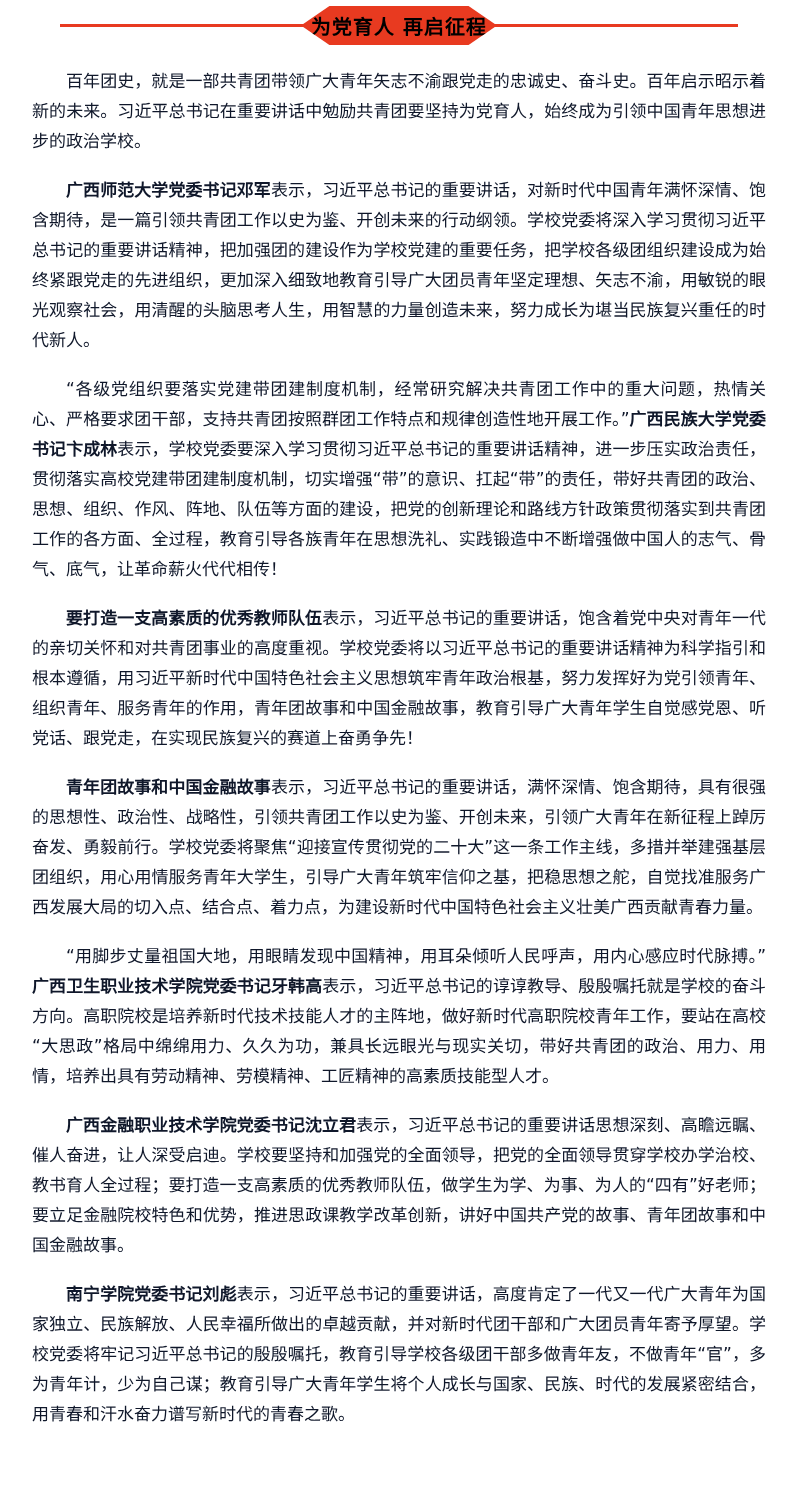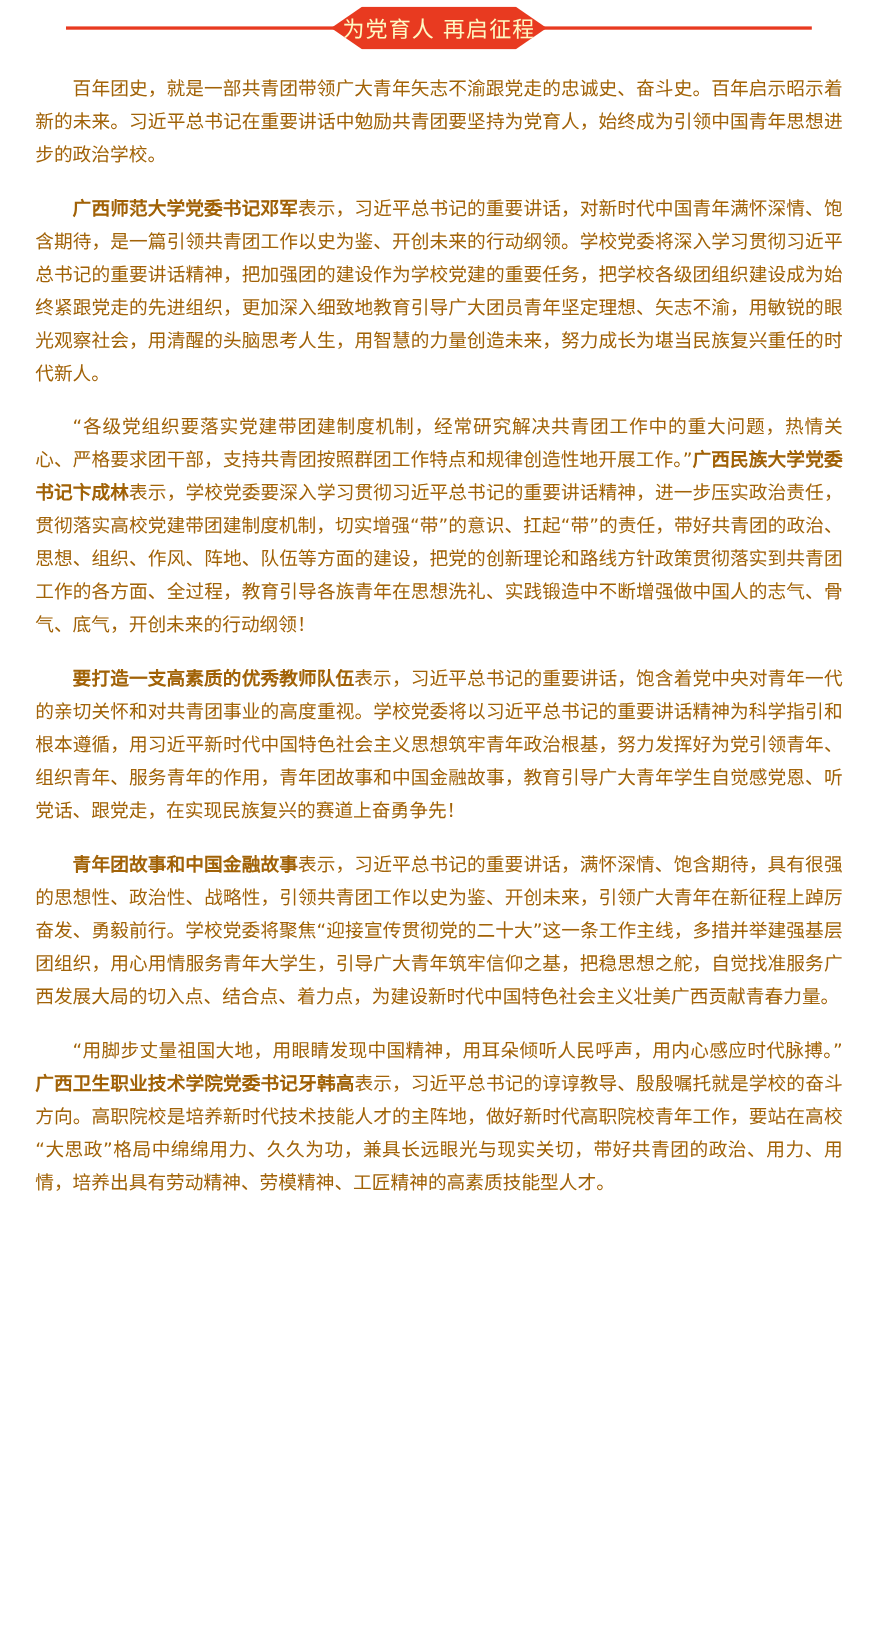--- a/index.html
+++ b/index.html
@@ -34,57 +34,59 @@
     transform: translateX(-50%);
     width: 196px;
     height: 39px;
     background: #e83a20;
     clip-path: polygon(0 50%, 14.5% 0, 85.5% 0, 100% 50%, 85.5% 100%, 14.5% 100%);
     display: flex;
     align-items: center;
     justify-content: center;
   }
   .header-badge span {
-    color: #fef9c3;
+    color: #000000;
     font-size: 20px;
-    font-weight: 400;
+    font-weight: 700;
     letter-spacing: 1px;
     white-space: nowrap;
   }
   
   .article-body {
     padding: 14px 32px 0 32px;
     color: #333333;
   }
   .article-body p {
     font-size: 17px;
     line-height: 30px;
     text-align: justify;
     text-indent: 2em;
     margin: 0 0 19px 0;
-    color: #a16207;
+    color: #0f172a;
   }
   .article-body p span.seg-bold {
     font-weight: 700;
   }
 </style>
 </head>
 <body>
 
 <div class="page">
 
   <header class="section-header">
     <div class="header-rule"></div>
     <div class="header-badge">
       <span>为党育人 再启征程</span>
     </div>
   </header>
 
   <main class="article-body">
       <p><span>百年团史，就是一部共青团带领广大青年矢志不渝跟党走的忠诚史、奋斗史。百年启示昭示着新的未来。习近平总书记在重要讲话中勉励共青团要坚持为党育人，始终成为引领中国青年思想进步的政治学校。</span></p>
       <p><span class="seg-bold">广西师范大学党委书记邓军</span><span>表示，习近平总书记的重要讲话，对新时代中国青年满怀深情、饱含期待，是一篇引领共青团工作以史为鉴、开创未来的行动纲领。学校党委将深入学习贯彻习近平总书记的重要讲话精神，把加强团的建设作为学校党建的重要任务，把学校各级团组织建设成为始终紧跟党走的先进组织，更加深入细致地教育引导广大团员青年坚定理想、矢志不渝，用敏锐的眼光观察社会，用清醒的头脑思考人生，用智慧的力量创造未来，努力成长为堪当民族复兴重任的时代新人。</span></p>
-      <p><span>“各级党组织要落实党建带团建制度机制，经常研究解决共青团工作中的重大问题，热情关心、严格要求团干部，支持共青团按照群团工作特点和规律创造性地开展工作。”</span><span class="seg-bold">广西民族大学党委书记卞成林</span><span>表示，学校党委要深入学习贯彻习近平总书记的重要讲话精神，进一步压实政治责任，贯彻落实高校党建带团建制度机制，切实增强“带”的意识、扛起“带”的责任，带好共青团的政治、思想、组织、作风、阵地、队伍等方面的建设，把党的创新理论和路线方针政策贯彻落实到共青团工作的各方面、全过程，教育引导各族青年在思想洗礼、实践锻造中不断增强做中国人的志气、骨气、底气，开创未来的行动纲领！</span></p>
+      <p><span>“各级党组织要落实党建带团建制度机制，经常研究解决共青团工作中的重大问题，热情关心、严格要求团干部，支持共青团按照群团工作特点和规律创造性地开展工作。”</span><span class="seg-bold">广西民族大学党委书记卞成林</span><span>表示，学校党委要深入学习贯彻习近平总书记的重要讲话精神，进一步压实政治责任，贯彻落实高校党建带团建制度机制，切实增强“带”的意识、扛起“带”的责任，带好共青团的政治、思想、组织、作风、阵地、队伍等方面的建设，把党的创新理论和路线方针政策贯彻落实到共青团工作的各方面、全过程，教育引导各族青年在思想洗礼、实践锻造中不断增强做中国人的志气、骨气、底气，让革命薪火代代相传！</span></p>
       <p><span class="seg-bold">要打造一支高素质的优秀教师队伍</span><span>表示，习近平总书记的重要讲话，饱含着党中央对青年一代的亲切关怀和对共青团事业的高度重视。学校党委将以习近平总书记的重要讲话精神为科学指引和根本遵循，用习近平新时代中国特色社会主义思想筑牢青年政治根基，努力发挥好为党引领青年、组织青年、服务青年的作用，青年团故事和中国金融故事，教育引导广大青年学生自觉感党恩、听党话、跟党走，在实现民族复兴的赛道上奋勇争先！</span></p>
       <p><span class="seg-bold">青年团故事和中国金融故事</span><span>表示，习近平总书记的重要讲话，满怀深情、饱含期待，具有很强的思想性、政治性、战略性，引领共青团工作以史为鉴、开创未来，引领广大青年在新征程上踔厉奋发、勇毅前行。学校党委将聚焦“迎接宣传贯彻党的二十大”这一条工作主线，多措并举建强基层团组织，用心用情服务青年大学生，引导广大青年筑牢信仰之基，把稳思想之舵，自觉找准服务广西发展大局的切入点、结合点、着力点，为建设新时代中国特色社会主义壮美广西贡献青春力量。</span></p>
       <p><span>“用脚步丈量祖国大地，用眼睛发现中国精神，用耳朵倾听人民呼声，用内心感应时代脉搏。”</span><span class="seg-bold">广西卫生职业技术学院党委书记牙韩高</span><span>表示，习近平总书记的谆谆教导、殷殷嘱托就是学校的奋斗方向。高职院校是培养新时代技术技能人才的主阵地，做好新时代高职院校青年工作，要站在高校“大思政”格局中绵绵用力、久久为功，兼具长远眼光与现实关切，带好共青团的政治、用力、用情，培养出具有劳动精神、劳模精神、工匠精神的高素质技能型人才。</span></p>
+      <p><span class="seg-bold">广西金融职业技术学院党委书记沈立君</span><span>表示，习近平总书记的重要讲话思想深刻、高瞻远瞩、催人奋进，让人深受启迪。学校要坚持和加强党的全面领导，把党的全面领导贯穿学校办学治校、教书育人全过程；要打造一支高素质的优秀教师队伍，做学生为学、为事、为人的“四有”好老师；要立足金融院校特色和优势，推进思政课教学改革创新，讲好中国共产党的故事、青年团故事和中国金融故事。</span></p>
+      <p><span class="seg-bold">南宁学院党委书记刘彪</span><span>表示，习近平总书记的重要讲话，高度肯定了一代又一代广大青年为国家独立、民族解放、人民幸福所做出的卓越贡献，并对新时代团干部和广大团员青年寄予厚望。学校党委将牢记习近平总书记的殷殷嘱托，教育引导学校各级团干部多做青年友，不做青年“官”，多为青年计，少为自己谋；教育引导广大青年学生将个人成长与国家、民族、时代的发展紧密结合，用青春和汗水奋力谱写新时代的青春之歌。</span></p>
     </main>
 
 </div>
 
 </body></html>

